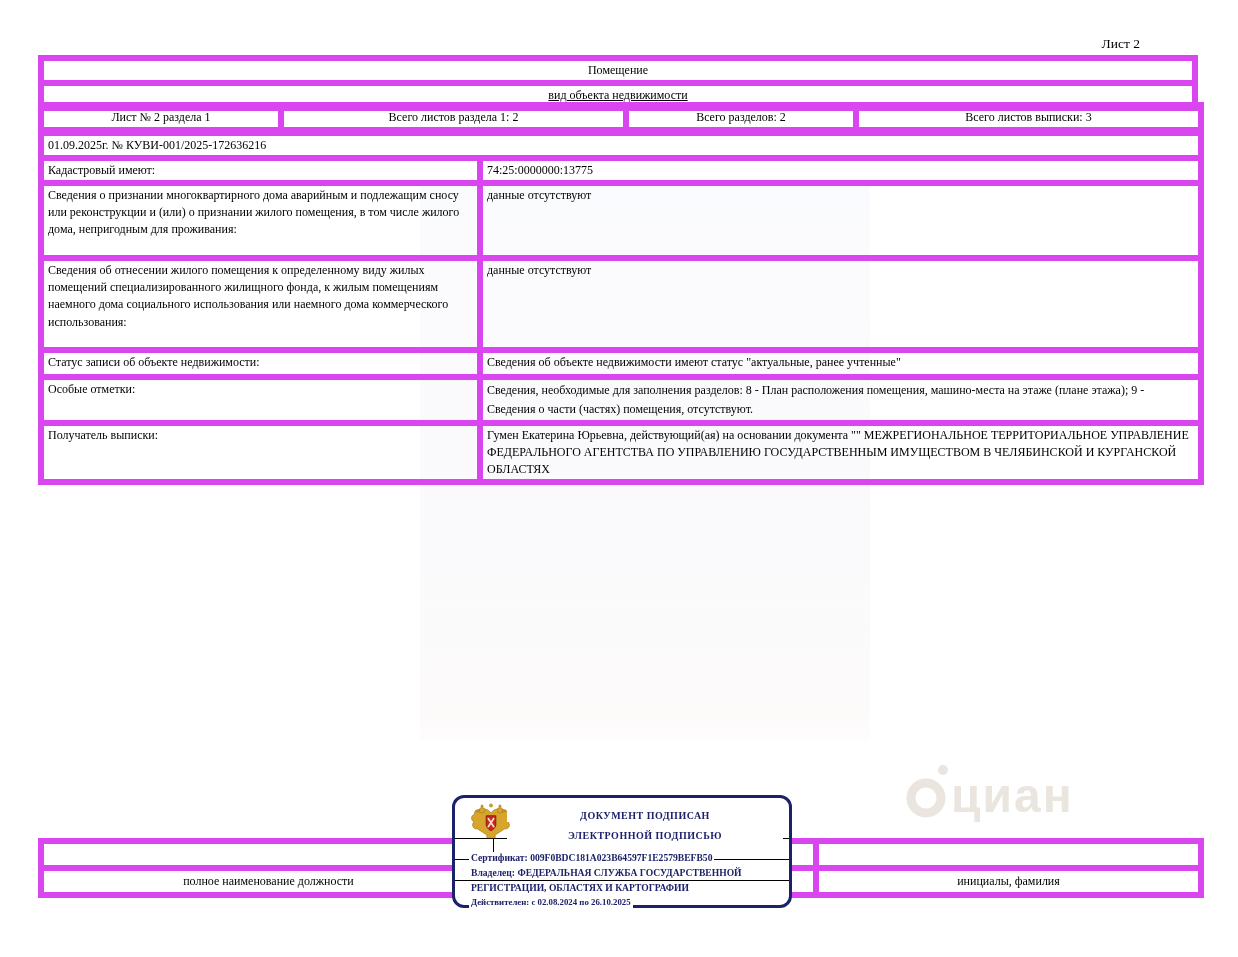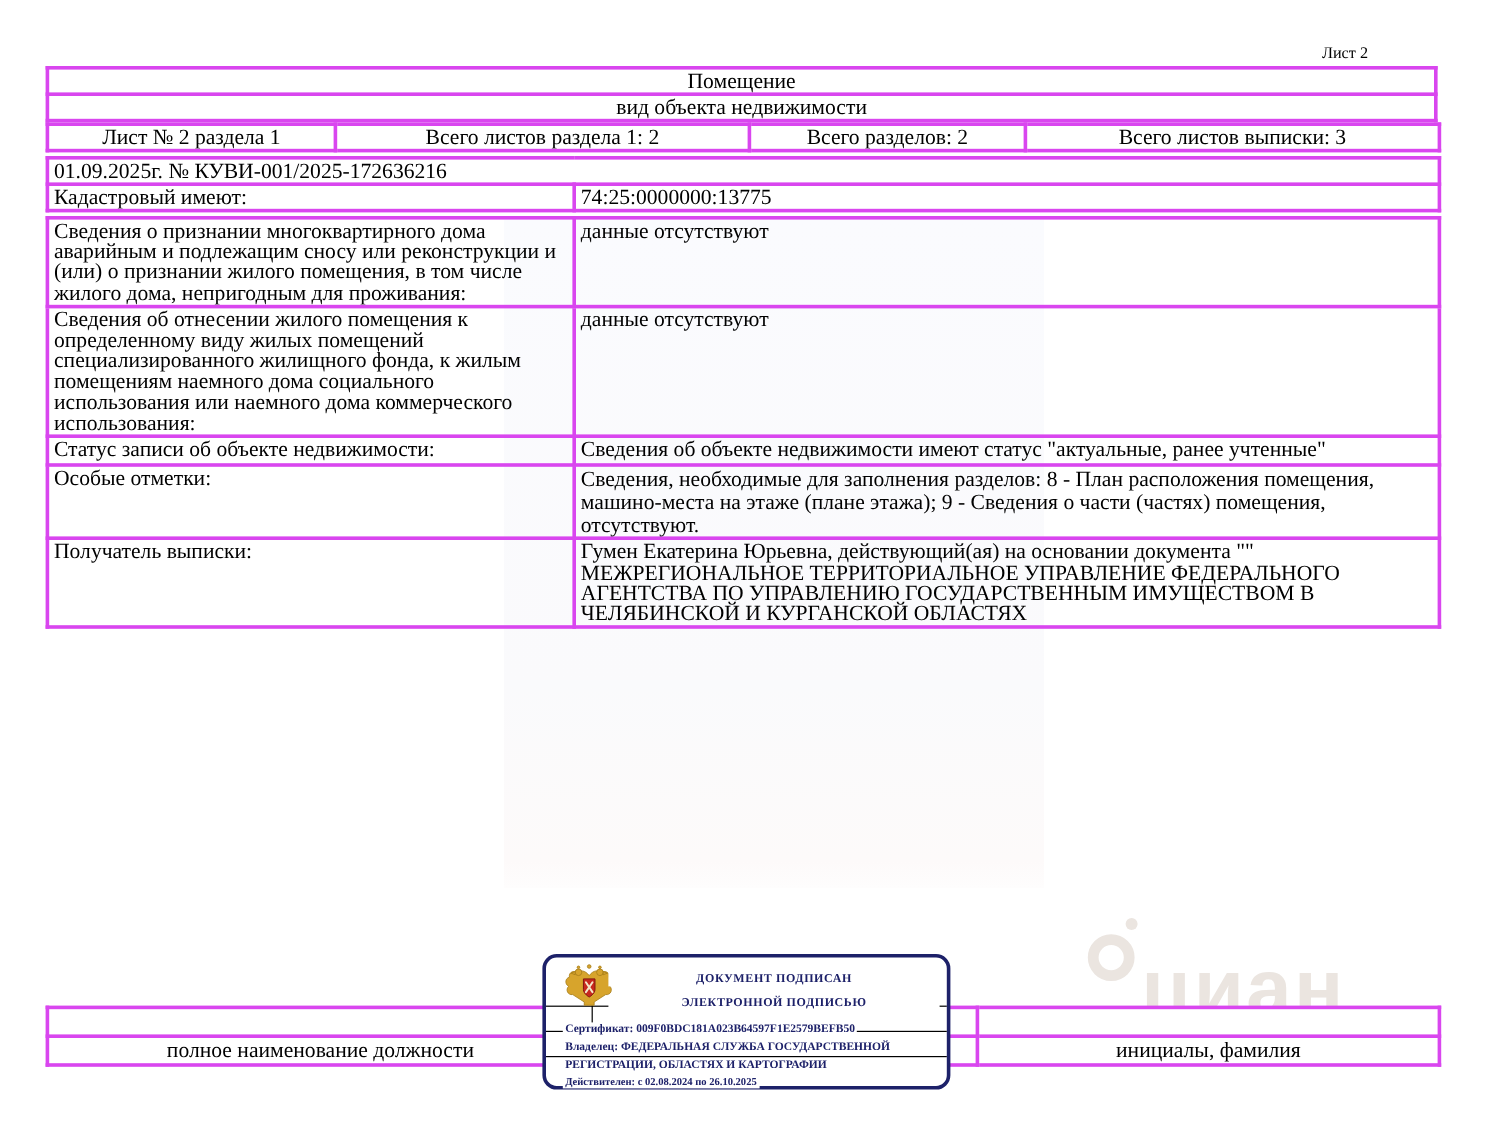--- a/index.html
+++ b/index.html
@@ -1,30 +1,30 @@
 <!DOCTYPE html>
 <html><head>
 <meta charset="utf-8">
 <style>
   html,body{margin:0;padding:0;background:#ffffff;width:1238px;height:957px;overflow:hidden;}
   body{font-family:"Liberation Serif","DejaVu Serif",serif;color:#000;position:relative;}
   .abs{position:absolute;}
   
   table.doc{border-collapse:collapse;table-layout:fixed;width:1160px;background:transparent;}
-  table.doc td{border:3px solid #d946ef;font-size:18px;line-height:17.2px;padding:1px 4px;vertical-align:top;overflow:hidden;}
+  table.doc td{border:6px solid #d946ef;font-size:12px;line-height:17.2px;padding:1px 4px;vertical-align:top;overflow:hidden;}
   table.doc{border:2px solid #000;}
   .tc{text-align:center;}
   
   #sheet-label{top:36px;right:98px;font-size:13.5px;}
   
   #wm-block{left:420px;top:180px;width:450px;height:560px;
     background:linear-gradient(180deg,#fafbfe 0%,#fafafc 70%,#fdfafa 96%,#fefdfd 100%);}
   
   #wm-cian{left:905px;top:762px;color:#ebe5e0;z-index:1;display:flex;align-items:flex-start;}
-  #wm-cian .word{font-family:"Liberation Sans","DejaVu Sans",sans-serif;font-weight:bold;font-size:68px;line-height:68px;letter-spacing:2px;margin-top:28px;}
+  #wm-cian .word{font-family:"Liberation Sans","DejaVu Sans",sans-serif;font-weight:bold;font-size:48px;line-height:68px;letter-spacing:2px;}
   
   #sig-table-wrap{left:38px;top:838px;z-index:2;}
   #sig-table td{background:#fff;height:19px;text-align:center;vertical-align:middle;}
   
   #stamp{left:452px;top:795px;width:340px;height:113px;box-sizing:border-box;
     border:3px solid #1d2169;border-radius:12px;background:#fff;z-index:3;color:#1d2169;}
   #stamp .tline{position:absolute;left:0;right:0;height:1px;background:#000;z-index:1;}
   #stamp .vstub{position:absolute;width:1px;background:#000;z-index:1;}
   #stamp .titles{position:absolute;left:52px;right:6px;text-align:center;z-index:2;}
   #stamp .titles div{display:inline-block;background:#fff;padding:0 20px;
@@ -52,21 +52,21 @@
 
 <div class="abs" id="sheet-label">Лист 2</div>
 
 <div class="abs" style="left:38px;top:55px;">
   <table class="doc">
     <tbody>
         <tr>
           <td class="tc" style="height:17px;">Помещение</td>
         </tr>
     <tr>
-          <td class="tc" style="height:17px;">вид объекта недвижимости</td>
+          <td class="tc" style="height:17px;text-decoration:underline;">вид объекта недвижимости</td>
         </tr>
   </tbody>
     </table>
 </div>
 
 <div class="abs" style="left:38px;top:102px;">
   <table class="doc">
     <colgroup>
         <col style="width:240px">
         <col style="width:345px">

